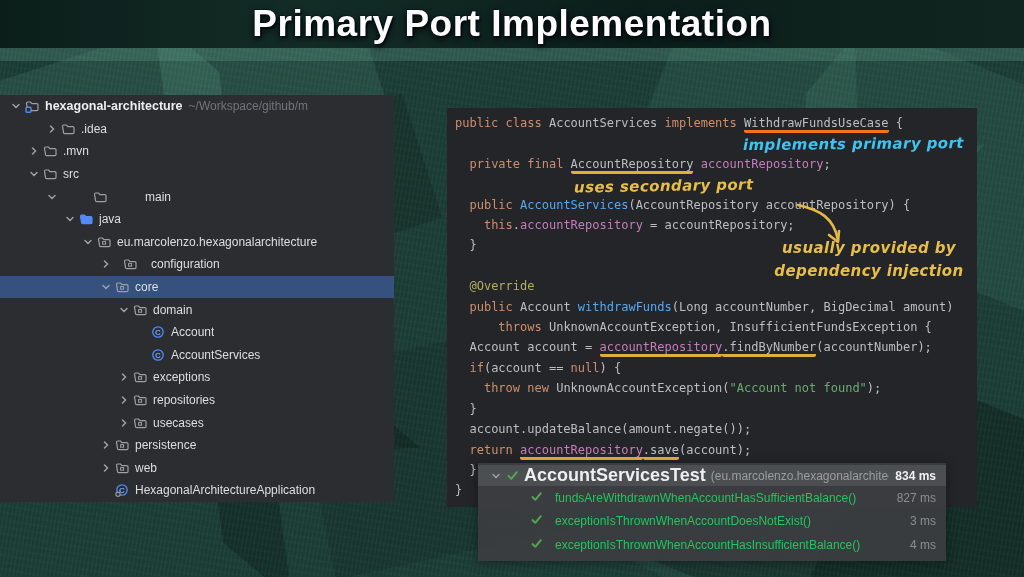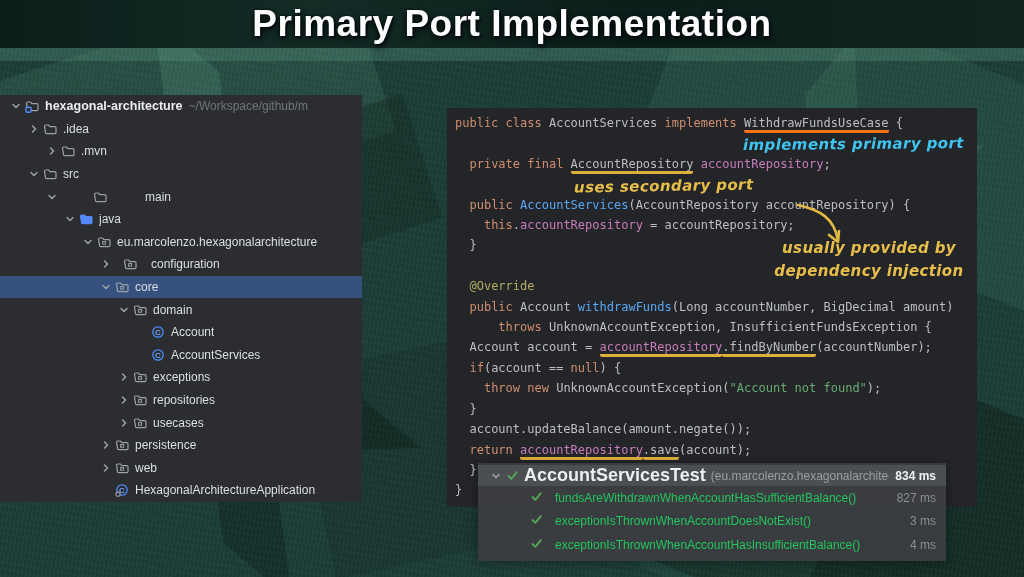--- a/index.html
+++ b/index.html
@@ -26,21 +26,21 @@
   .band-light{left:0;right:0;top:48px;height:13px;background:rgba(95,155,136,.30);}
 
   
   .title-bar{position:absolute;left:0;top:0;width:1024px;height:48px;z-index:2;
     background:linear-gradient(90deg,#0b1e1a,#132c26 30%,#0b1e1a 62%,#102420);
     display:flex;align-items:center;justify-content:center;}
   .title-text{color:#fdfdfd;font-size:37px;font-weight:bold;letter-spacing:.5px;
     text-shadow:0 3px 7px rgba(0,0,0,.95), 2px 2px 0 rgba(8,18,30,.75), -1px -1px 0 rgba(8,18,30,.55);}
 
   
-  .tree-panel{position:absolute;left:0;top:95px;width:362px;height:407px;z-index:2;
+  .tree-panel{position:absolute;left:0;top:95px;width:394px;height:407px;z-index:2;
     background:#2b2d30;overflow:hidden;}
   .tree-row{height:22.6px;display:flex;align-items:center;white-space:nowrap;overflow:hidden;
     color:#dcdfe4;font-size:12px;cursor:default;}
   .tree-row.selected{background:#36517e;}
   .tw{width:16px;min-width:16px;display:inline-flex;justify-content:center;align-items:center;}
   .ti{width:16px;min-width:16px;display:inline-flex;justify-content:center;align-items:center;margin-right:5px;}
   .tl{overflow:hidden;}
   .tl.root{font-weight:bold;color:#eceef1;font-size:12.5px;}
   .tp{color:#71757c;margin-left:6px;overflow:hidden;}
 
@@ -109,34 +109,34 @@
           </span>
           <span class="ti">
             <svg width="14" height="14" viewBox="0 0 14 14">
               <path d="M1.5 4.2 q0-1.2 1.2-1.2 h2.8 l1.4 1.6 h4.9 q1.2 0 1.2 1.2 v4.6 q0 1.2-1.2 1.2 h-8.1 q-1.2 0-1.2-1.2 z" stroke="#9da0a6" stroke-width="1.2" fill="none"></path>
               <rect x="1" y="8.2" width="5" height="5" rx="1" fill="#2b2d30" stroke="#548af7" stroke-width="1.4"></rect>
             </svg>
           </span>
           <span class="tl root">hexagonal-architecture</span>
           <span class="tp">~/Workspace/github/m</span>
         </div>
+        <div class="tree-row" style="padding-left: 26px; margin-left: 18px;">
+          <span class="tw">
+            <svg width="12" height="12" viewBox="0 0 12 12">
+              <path d="M4.5 3 L7.5 6 L4.5 9" stroke="#9da0a6" stroke-width="1.5" fill="none" stroke-linecap="round"></path>
+            </svg>
+          </span>
+          <span class="ti">
+            <svg width="14" height="14" viewBox="0 0 14 14">
+              <path d="M1.5 4.2 q0-1.2 1.2-1.2 h2.8 l1.4 1.6 h4.9 q1.2 0 1.2 1.2 v4.6 q0 1.2-1.2 1.2 h-8.1 q-1.2 0-1.2-1.2 z" stroke="#9da0a6" stroke-width="1.2" fill="none"></path>
+            </svg>
+          </span>
+          <span class="tl">.idea</span>
+        </div>
         <div class="tree-row" style="padding-left: 26px;">
-          <span class="tw">
-            <svg width="12" height="12" viewBox="0 0 12 12">
-              <path d="M4.5 3 L7.5 6 L4.5 9" stroke="#9da0a6" stroke-width="1.5" fill="none" stroke-linecap="round"></path>
-            </svg>
-          </span>
-          <span class="ti">
-            <svg width="14" height="14" viewBox="0 0 14 14">
-              <path d="M1.5 4.2 q0-1.2 1.2-1.2 h2.8 l1.4 1.6 h4.9 q1.2 0 1.2 1.2 v4.6 q0 1.2-1.2 1.2 h-8.1 q-1.2 0-1.2-1.2 z" stroke="#9da0a6" stroke-width="1.2" fill="none"></path>
-            </svg>
-          </span>
-          <span class="tl">.idea</span>
-        </div>
-        <div class="tree-row" style=" margin-left: 44px;">
           <span class="tw">
             <svg width="12" height="12" viewBox="0 0 12 12">
               <path d="M4.5 3 L7.5 6 L4.5 9" stroke="#9da0a6" stroke-width="1.5" fill="none" stroke-linecap="round"></path>
             </svg>
           </span>
           <span class="ti">
             <svg width="14" height="14" viewBox="0 0 14 14">
               <path d="M1.5 4.2 q0-1.2 1.2-1.2 h2.8 l1.4 1.6 h4.9 q1.2 0 1.2 1.2 v4.6 q0 1.2-1.2 1.2 h-8.1 q-1.2 0-1.2-1.2 z" stroke="#9da0a6" stroke-width="1.2" fill="none"></path>
             </svg>
           </span>

